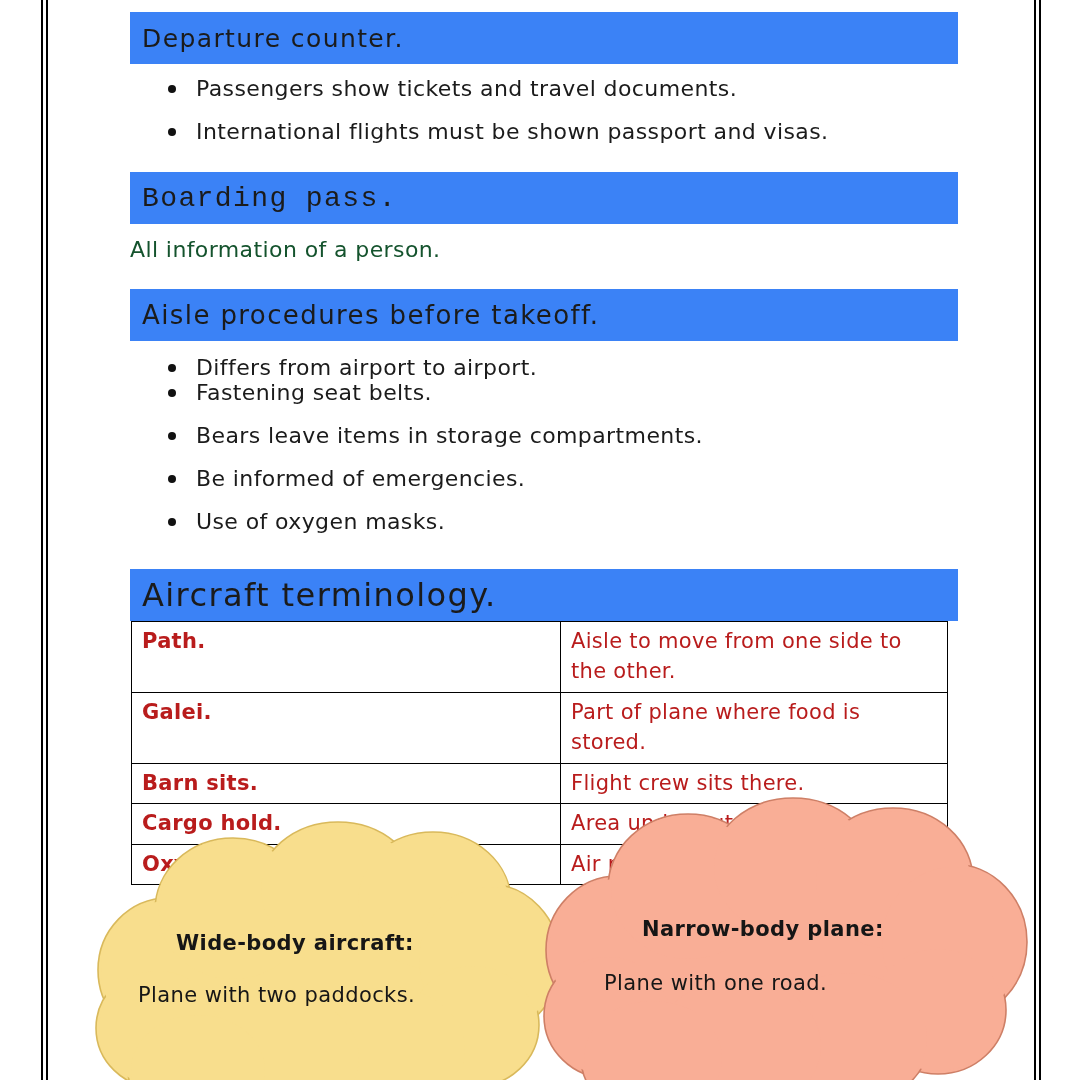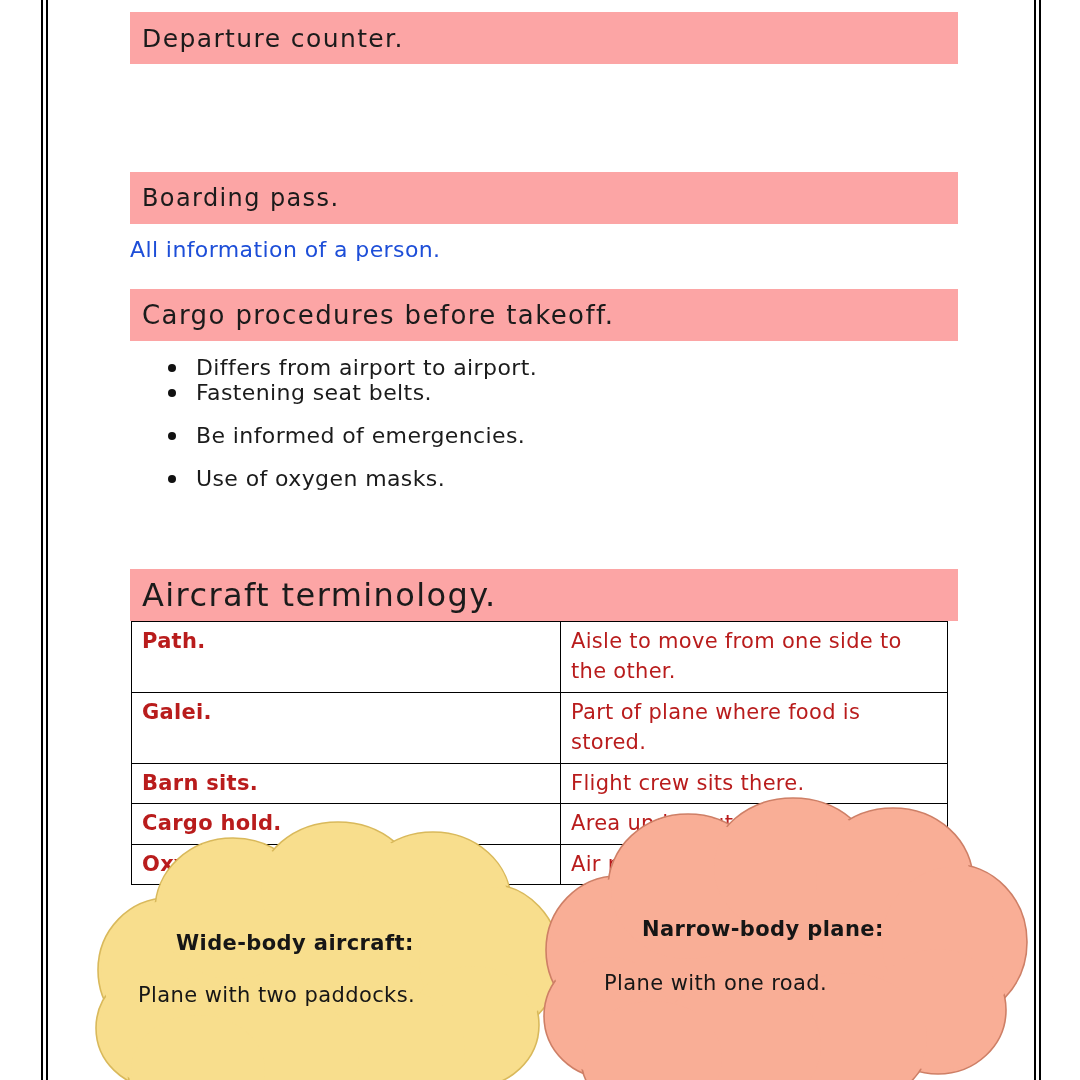--- a/index.html
+++ b/index.html
@@ -35,49 +35,49 @@
     top: 0;
     width: 986px;
     height: 1080px;
   }
 
   
   .band {
     position: absolute;
     left: 82px;
     width: 828px;
-    background: #fca5a5;
+    background: #3b82f6;
     display: flex;
     align-items: center;
     box-sizing: border-box;
     padding-left: 12px;
   }
   .band .band-text {
     font-family: "DejaVu Sans", sans-serif;
     color: #1b1b1b;
     letter-spacing: 1.4px;
     white-space: nowrap;
   }
 
   .band-1 { top: 12px;  height: 52px; }
   .band-2 { top: 172px; height: 52px; }
   .band-3 { top: 289px; height: 52px; }
   .band-4 { top: 569px; height: 52px; }
 
   .band-1 .band-text { font-size: 25px; }
-  .band-2 .band-text { font-size: 24px; }
+  .band-2 .band-text { font-size: 28px; font-family: Liberation Mono, monospace; }
   .band-3 .band-text { font-size: 26px; }
   .band-4 .band-text { font-size: 32px; }
 
   
   .para {
     position: absolute;
     left: 82px;
     font-size: 22px;
-    color: #1d4ed8;
+    color: #14532d;
     letter-spacing: 0.4px;
     white-space: nowrap;
   }
 
   .bullets {
     position: absolute;
     left: 82px;
     margin: 0;
     padding: 0;
     list-style: none;
@@ -159,32 +159,37 @@
 <div class="rule left-outer"></div>
 <div class="rule left-inner"></div>
 <div class="rule right-inner"></div>
 <div class="rule right-outer"></div>
 
 <div class="sheet">
 
   <div class="band band-1">
     <span class="band-text">Departure counter.</span>
   </div>
+  <ul class="bullets" style="top:76px;">
+    <li>Passengers show tickets and travel documents.</li>
+    <li style="margin-top:18px;">International flights must be shown passport and visas.</li>
+  </ul>
 
   <div class="band band-2">
     <span class="band-text">Boarding pass.</span>
   </div>
   <div class="para" style="top:237px;">All information of a person.</div>
 
   <div class="band band-3">
-    <span class="band-text">Cargo procedures before takeoff.</span>
+    <span class="band-text">Aisle procedures before takeoff.</span>
   </div>
   <ul class="bullets" style="top:355px;">
     <li>Differs from airport to airport.</li>
     <li style="margin-top:0;">Fastening seat belts.</li>
+    <li style="margin-top:18px;">Bears leave items in storage compartments.</li>
     <li style="margin-top:18px;">Be informed of emergencies.</li>
     <li style="margin-top:18px;">Use of oxygen masks.</li>
   </ul>
 
   <div class="band band-4">
     <span class="band-text">Aircraft terminology.</span>
   </div>
 
   <table class="term-table">
     <tbody>

